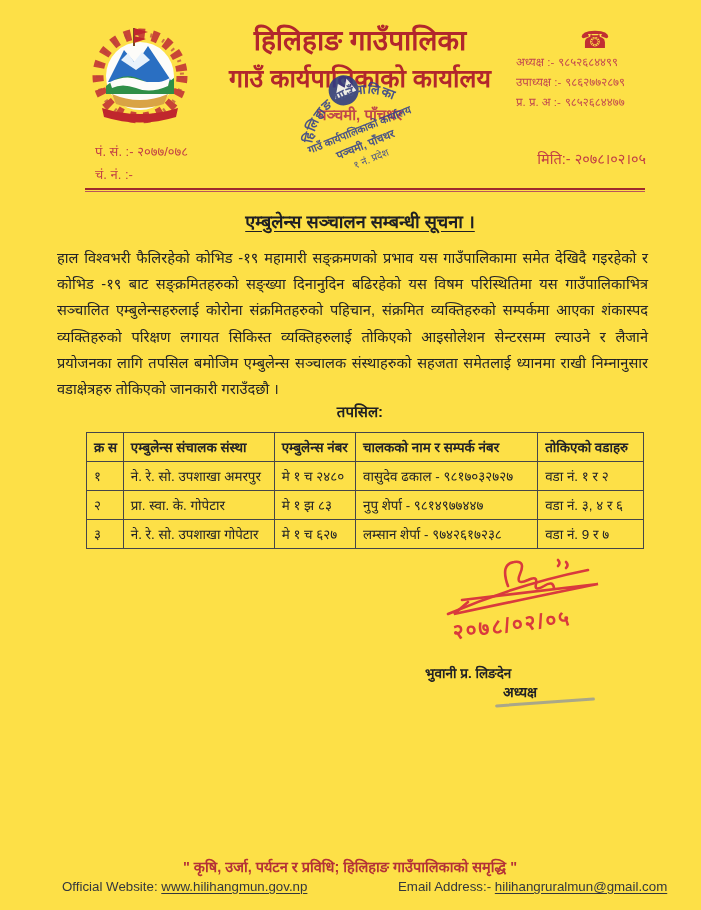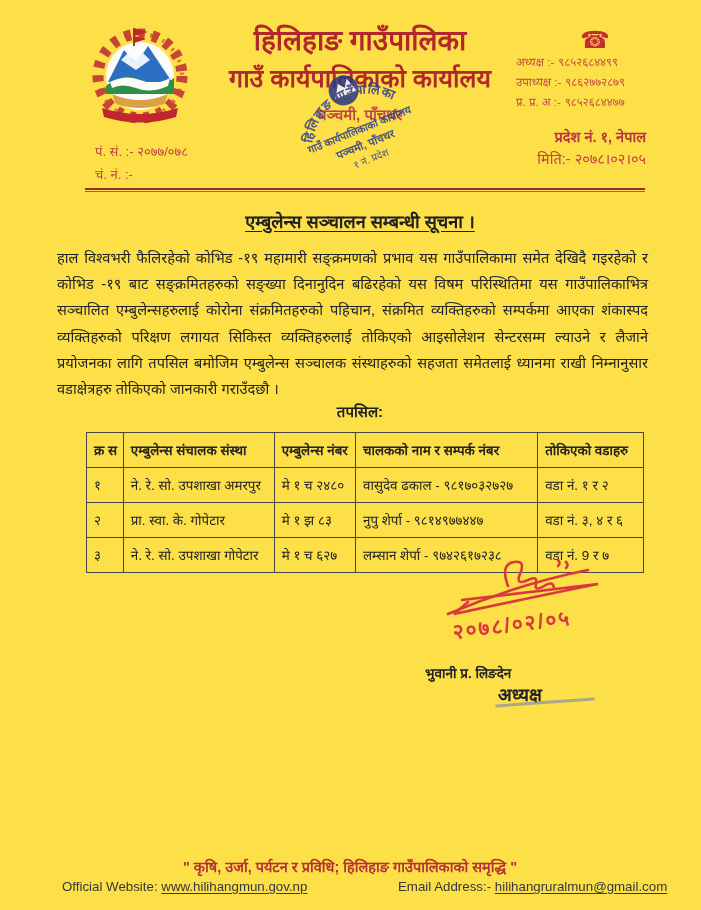--- a/index.html
+++ b/index.html
@@ -33,32 +33,32 @@
   .subject { top:209px; font-size:18px; font-weight:bold; color:#1f1f23;
              text-decoration:underline; text-underline-offset:3px; }
   .bodytext { position:absolute; left:57px; top:245px; width:591px; font-size:14.6px;
               line-height:26.2px; text-align:justify; color:#232327; }
   .tapasil { top:401px; font-size:15px; font-weight:bold; color:#1f1f23; }
 
   
   table.amb { position:absolute; left:86px; top:432px; width:558px; border-collapse:collapse;
               table-layout:fixed; font-size:13.4px; color:#232327; }
   table.amb th, table.amb td { border:1.4px solid #45454a; padding:2px 7px; text-align:left;
-              height:35px; overflow:hidden; white-space:nowrap; }
+              height:29px; overflow:hidden; white-space:nowrap; }
   table.amb th { font-weight:bold; }
   .c0{width:6.6%;} .c1{width:27.1%;} .c2{width:14.6%;} .c3{width:32.7%;} .c4{width:19%;}
 
   
   .sig-svg { position:absolute; left:438px; top:556px; width:200px; height:70px; }
   .sig-date { position:absolute; left:452px; top:605px; width:200px; font-size:21px;
               color:#d93a3d; transform:rotate(-7deg); letter-spacing:2px; font-weight:bold; }
   .sig-name { position:absolute; left:425px; top:664px; width:190px; 
               font-size:13.5px; font-weight:bold; color:#222226; }
   .sig-title { position:absolute; left:425px; top:682px; width:190px; text-align:center;
-               font-size:18px; font-weight:bold; color:#222226; }
+               font-size:14px; font-weight:bold; color:#222226; }
   .sig-underline { position:absolute; left:495px; top:701px; width:100px; height:2.5px;
                    background:#8d949e; transform:rotate(-4deg); opacity:.75; border-radius:2px; }
 
   
   .slogan { top:856px; font-size:14.5px; font-weight:bold; color:#b43237; left:90px; width:520px; }
   .footer-links { position:absolute; left:0; top:879px; width:701px; font-size:13.3px; color:#34373d; }
   .fl-web { position:absolute; left:62px; }
   .fl-mail { position:absolute; left:398px; }
   .footer-links a { color:#34373d; text-underline-offset:2px; }
 </style>
@@ -94,21 +94,20 @@
   <div class="center-abs title2">गाउँ कार्यपालिकाको कार्यालय</div>
   <div class="center-abs addr">पञ्चमी, पाँचथर</div>
 
   <div class="phone-icon">☎</div>
   <div class="contacts">
     <div class="contact-row"><span>अध्यक्ष :-</span><span class="num">९८५२६८४४९९</span></div>
     <div class="contact-row"><span>उपाध्यक्ष :-</span><span class="num">९८६२७७२८७९</span></div>
     <div class="contact-row"><span>प्र. प्र. अ :-</span><span class="num">९८५२६८४४७७</span></div>
   </div>
 
-  <div class="province">प्रदेश नं. १, नेपाल</div>
   <div class="miti">मिति:- २०७८।०२।०५</div>
 
   <div class="refs">
     <div>पं. सं. :- २०७७/०७८</div>
     <div>चं. नं. :-</div>
   </div>
 
   <div class="hrule"></div>
 
   <svg class="stamp" viewBox="0 0 146 146">

